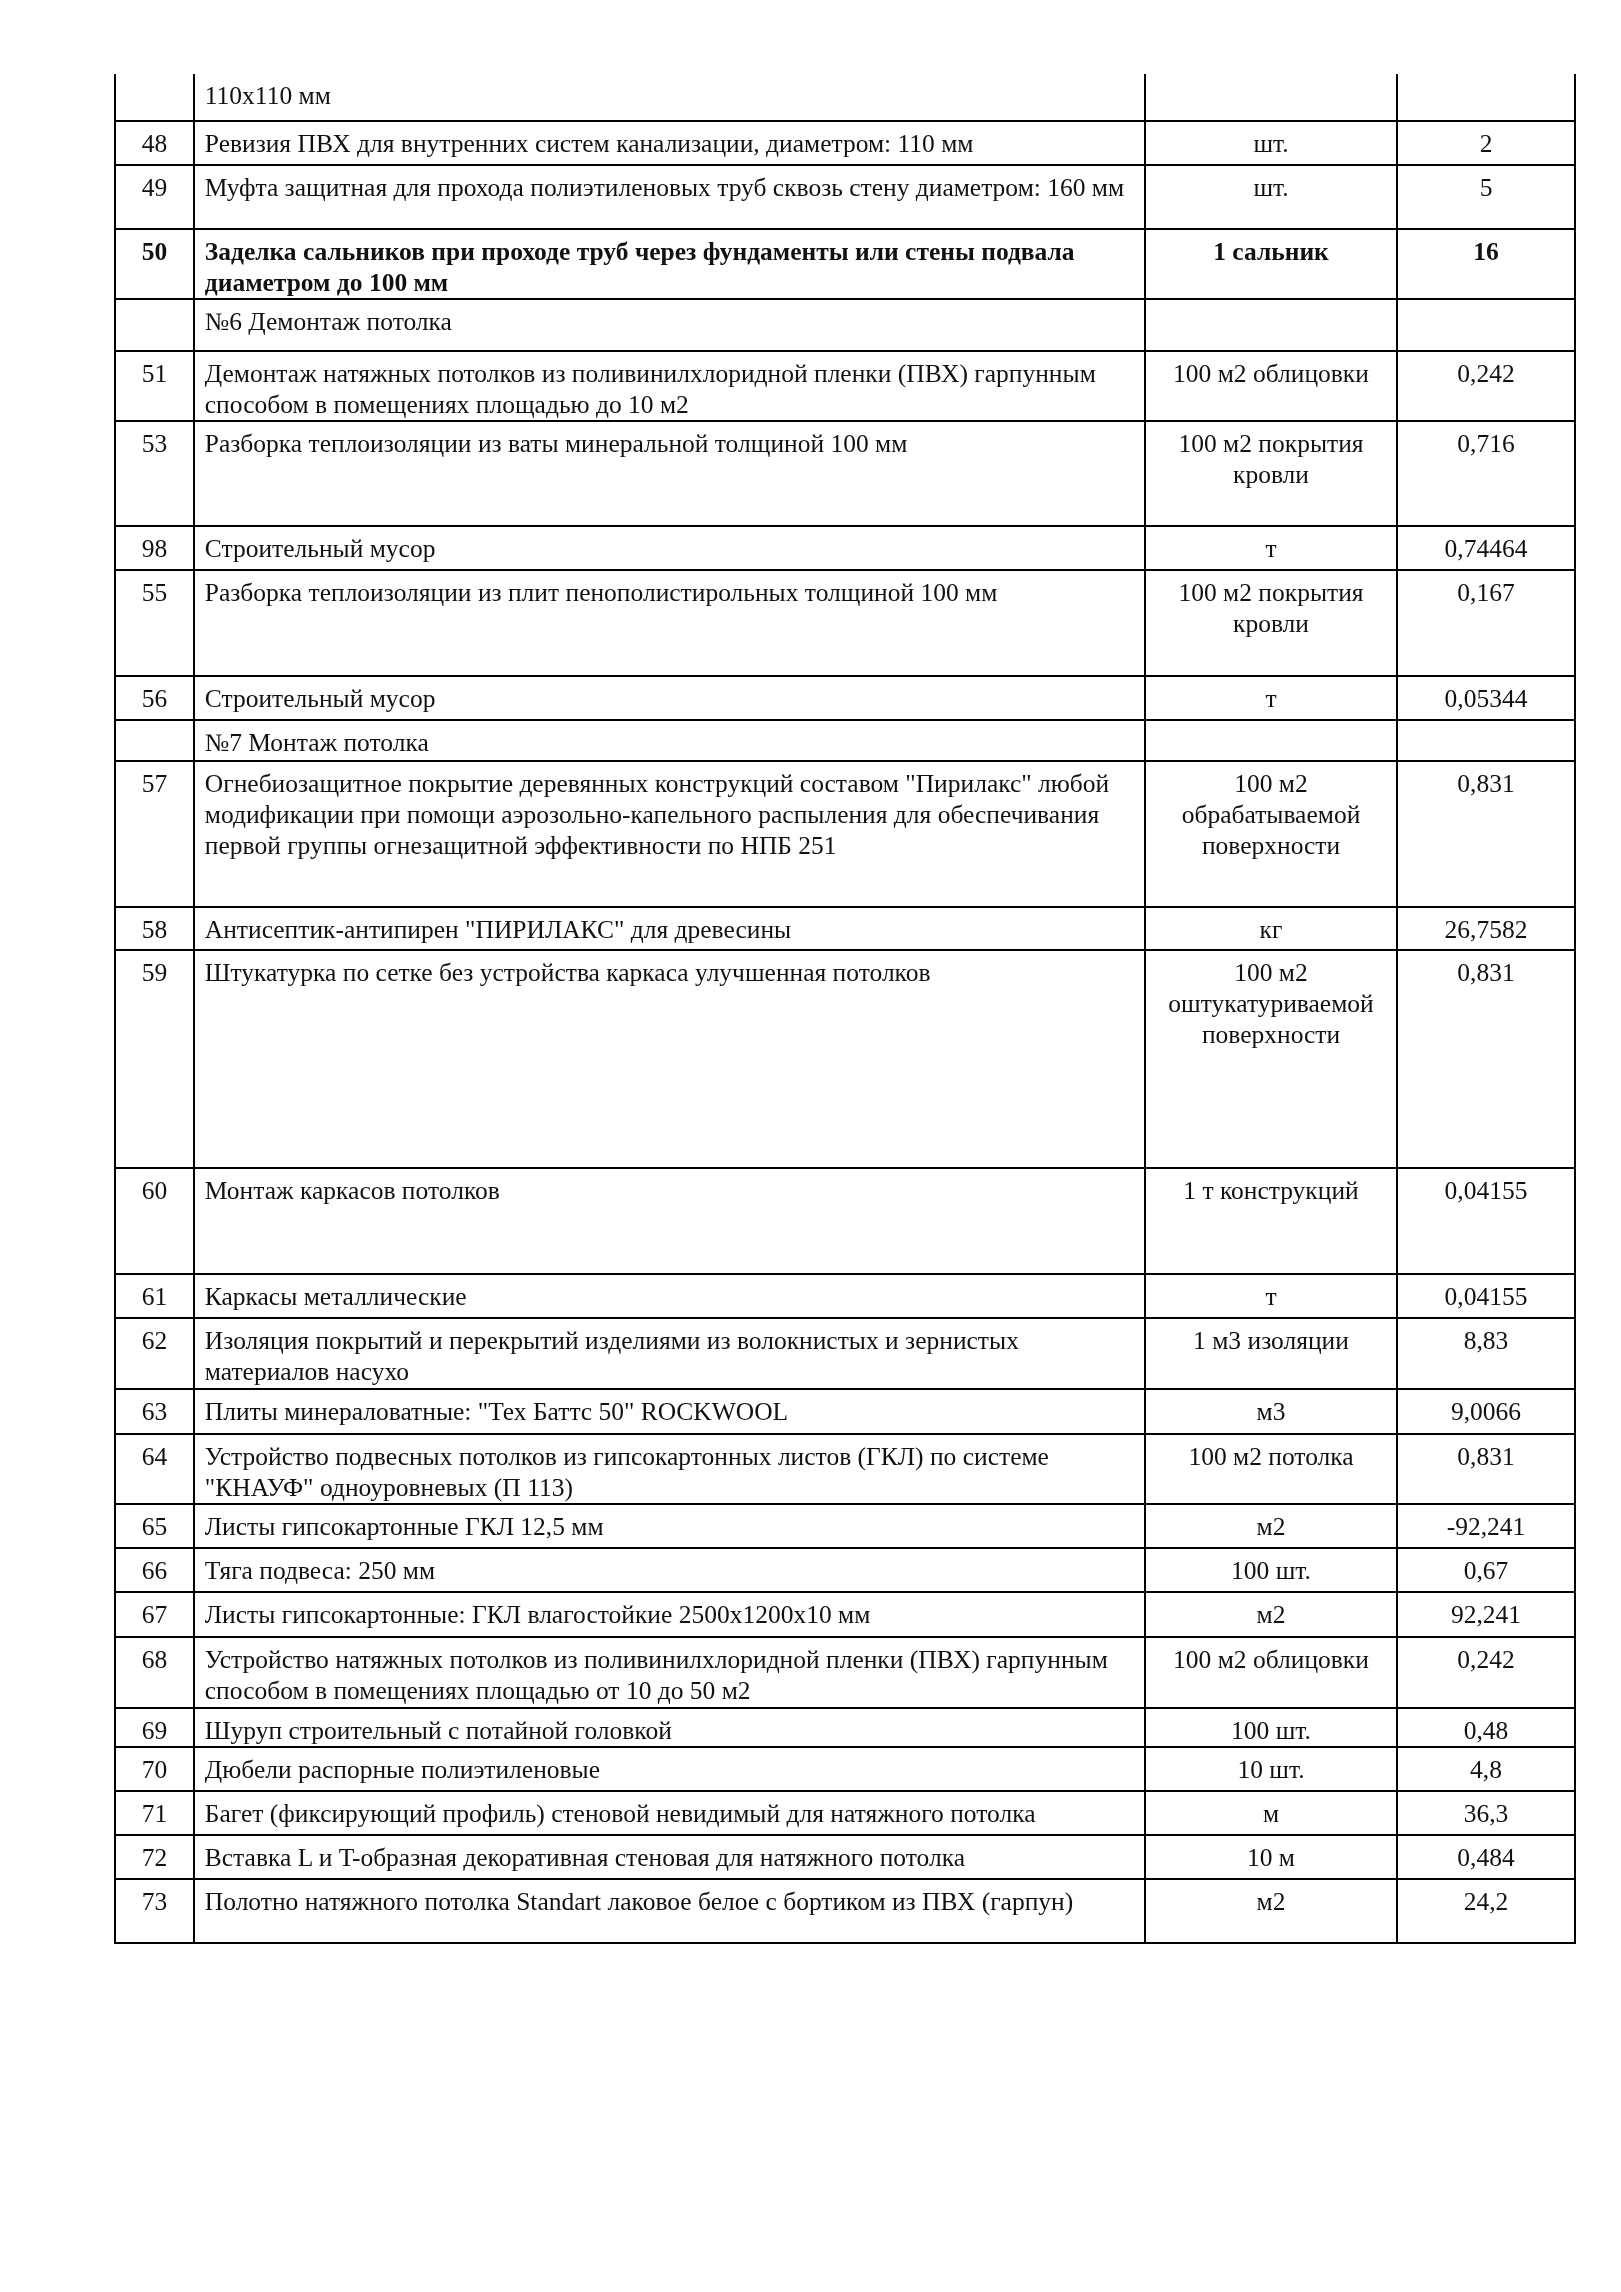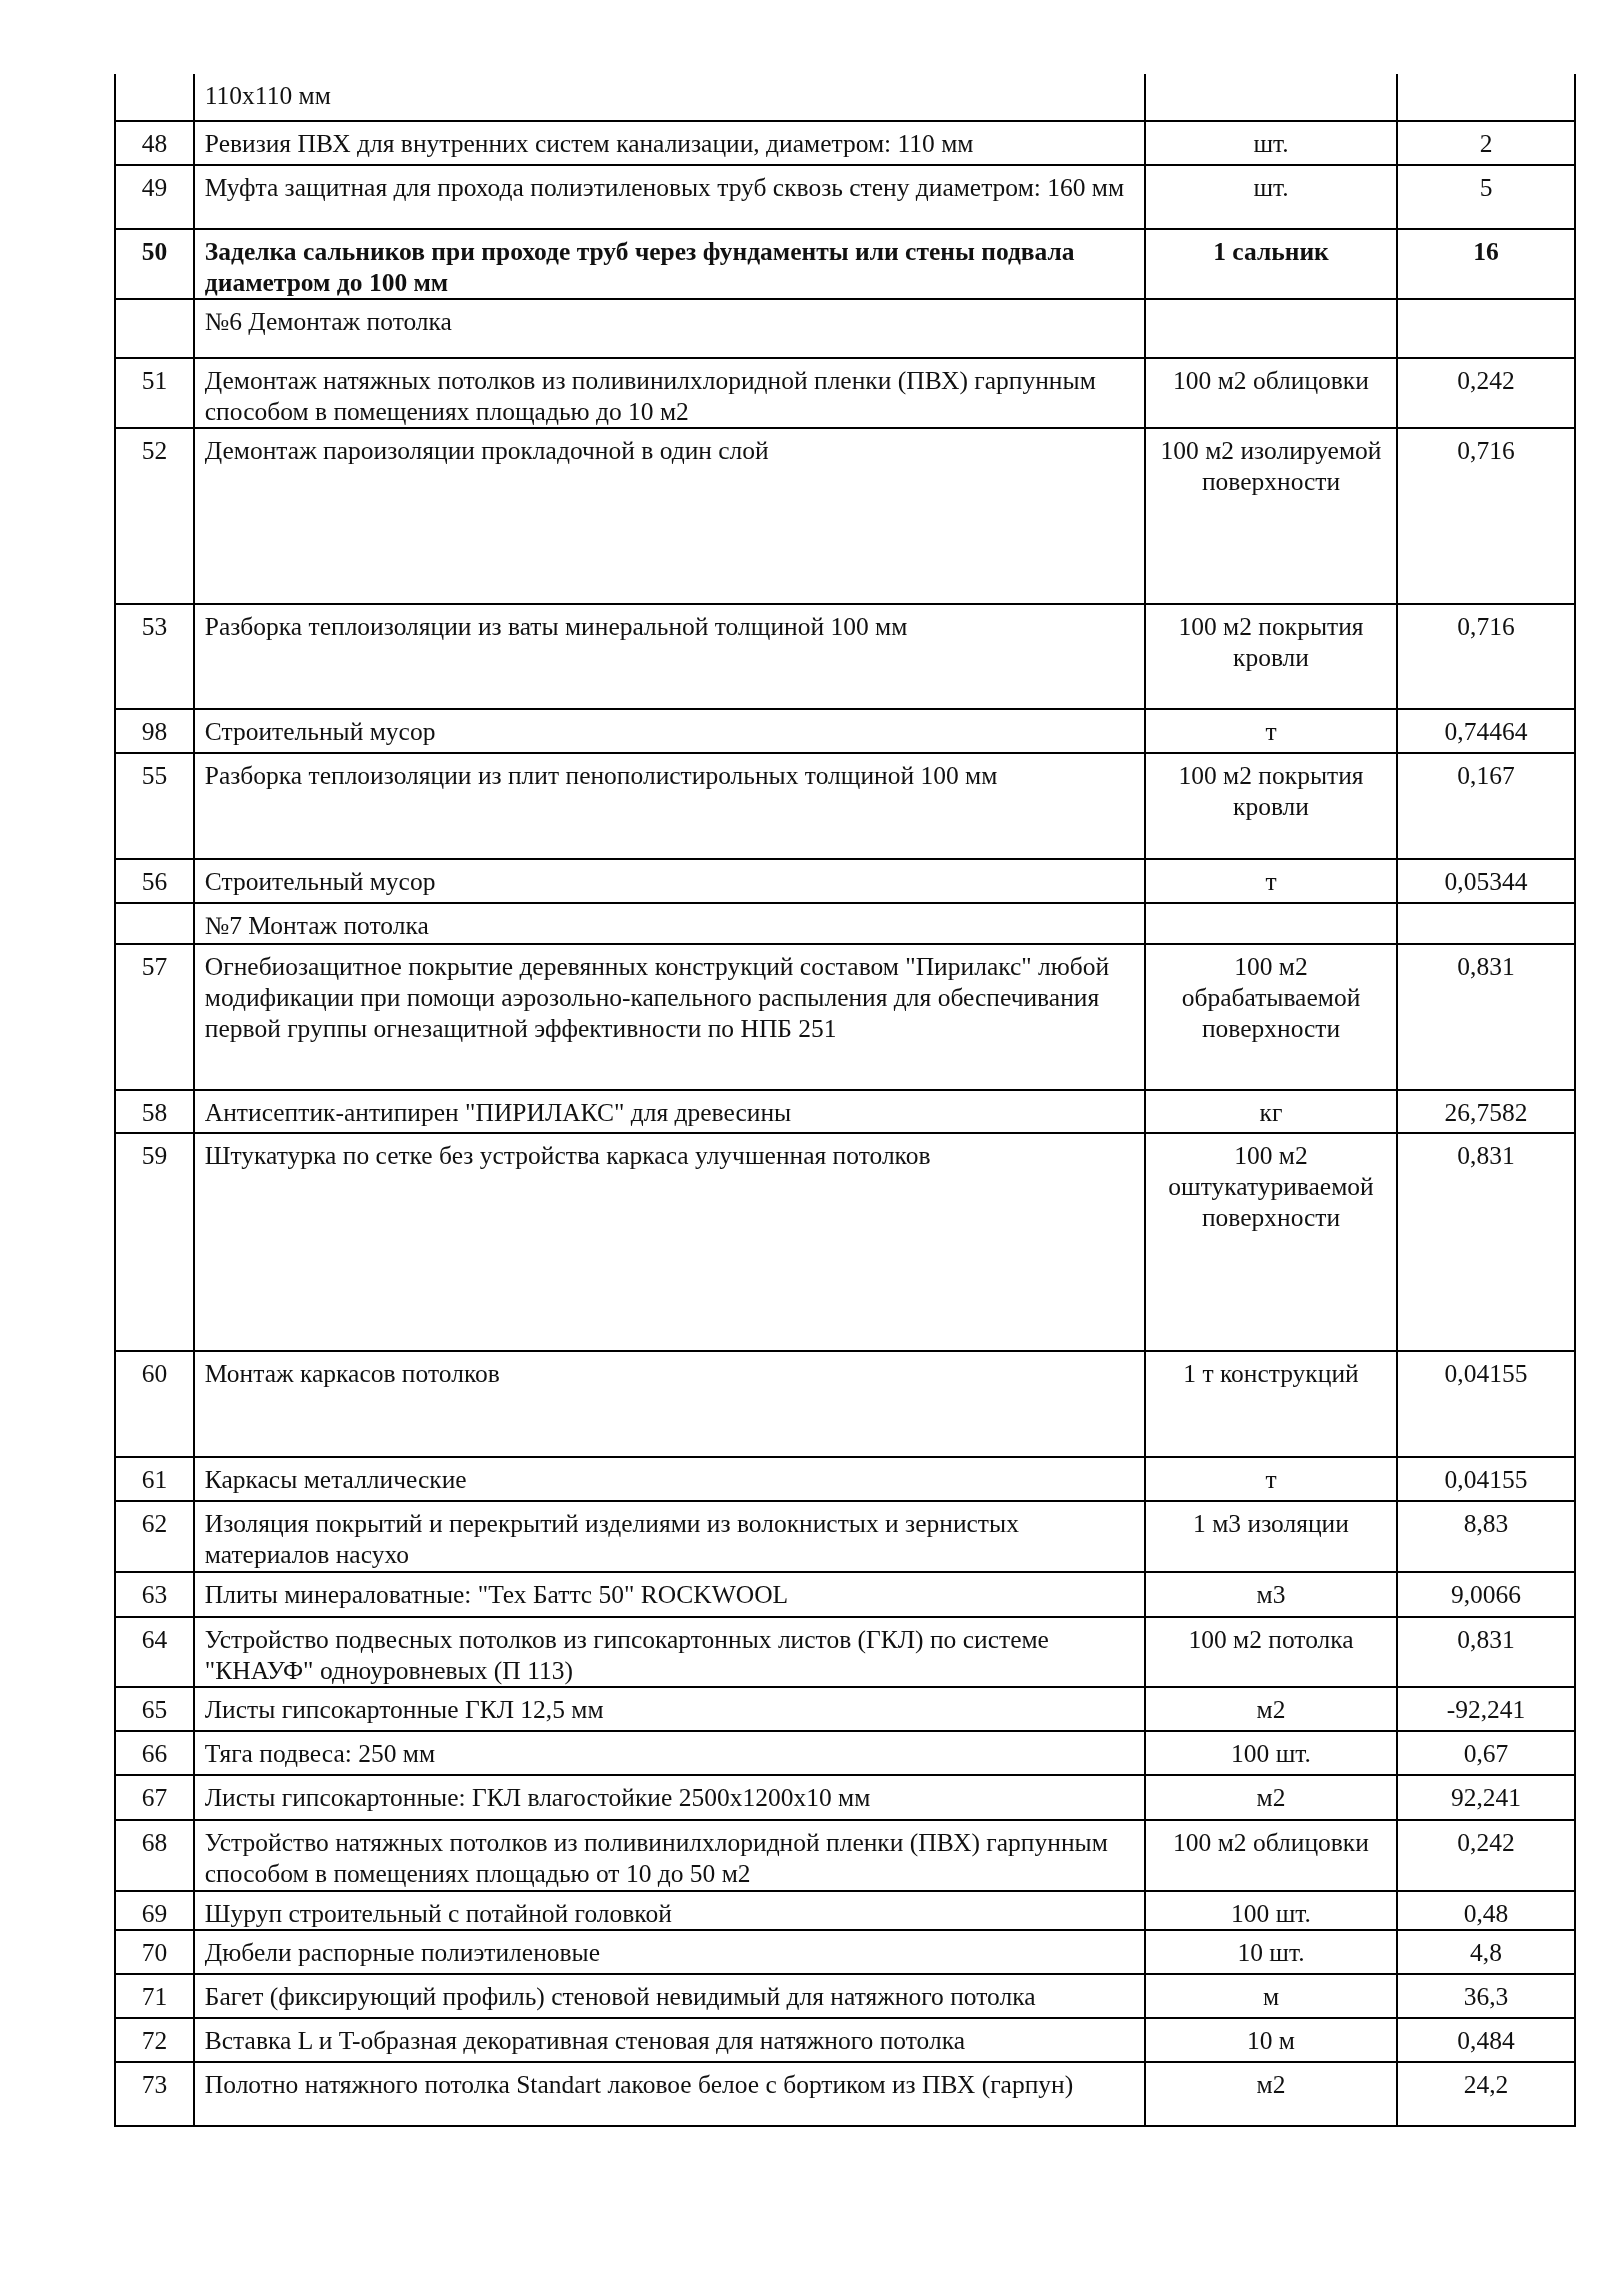--- a/index.html
+++ b/index.html
@@ -49,37 +49,31 @@
           <td class="name">Муфта защитная для прохода полиэтиленовых труб сквозь стену диаметром: 160 мм</td>
           <td class="unit">шт.</td>
           <td class="qty">5</td>
         </tr>
         <tr style="height: 69px; font-weight: bold;">
           <td class="num">50</td>
           <td class="name">Заделка сальников при проходе труб через фундаменты или стены подвала диаметром до 100 мм</td>
           <td class="unit">1 сальник</td>
           <td class="qty">16</td>
         </tr>
-        <tr style="height: 59px;">
+        <tr style="height: 52px;">
           <td class="num"></td>
           <td class="name">№6 Демонтаж потолка</td>
           <td class="unit"></td>
           <td class="qty"></td>
         </tr>
         <tr style="height: 70px;">
           <td class="num">51</td>
           <td class="name">Демонтаж натяжных потолков из поливинилхлоридной пленки (ПВХ) гарпунным способом в помещениях площадью до 10 м2</td>
           <td class="unit">100 м2 облицовки</td>
           <td class="qty">0,242</td>
-        </tr>
-        <tr style="height: 176px;">
-          <td class="num">52</td>
-          <td class="name">Демонтаж пароизоляции прокладочной в один слой</td>
-          <td class="unit">100 м2 изолируемой поверхности</td>
-          <td class="qty">0,716</td>
         </tr>
         <tr style="height: 105px;">
           <td class="num">53</td>
           <td class="name">Разборка теплоизоляции из ваты минеральной толщиной 100 мм</td>
           <td class="unit">100 м2 покрытия кровли</td>
           <td class="qty">0,716</td>
         </tr>
         <tr style="height: 44px;">
           <td class="num">98</td>
           <td class="name">Строительный мусор</td>

